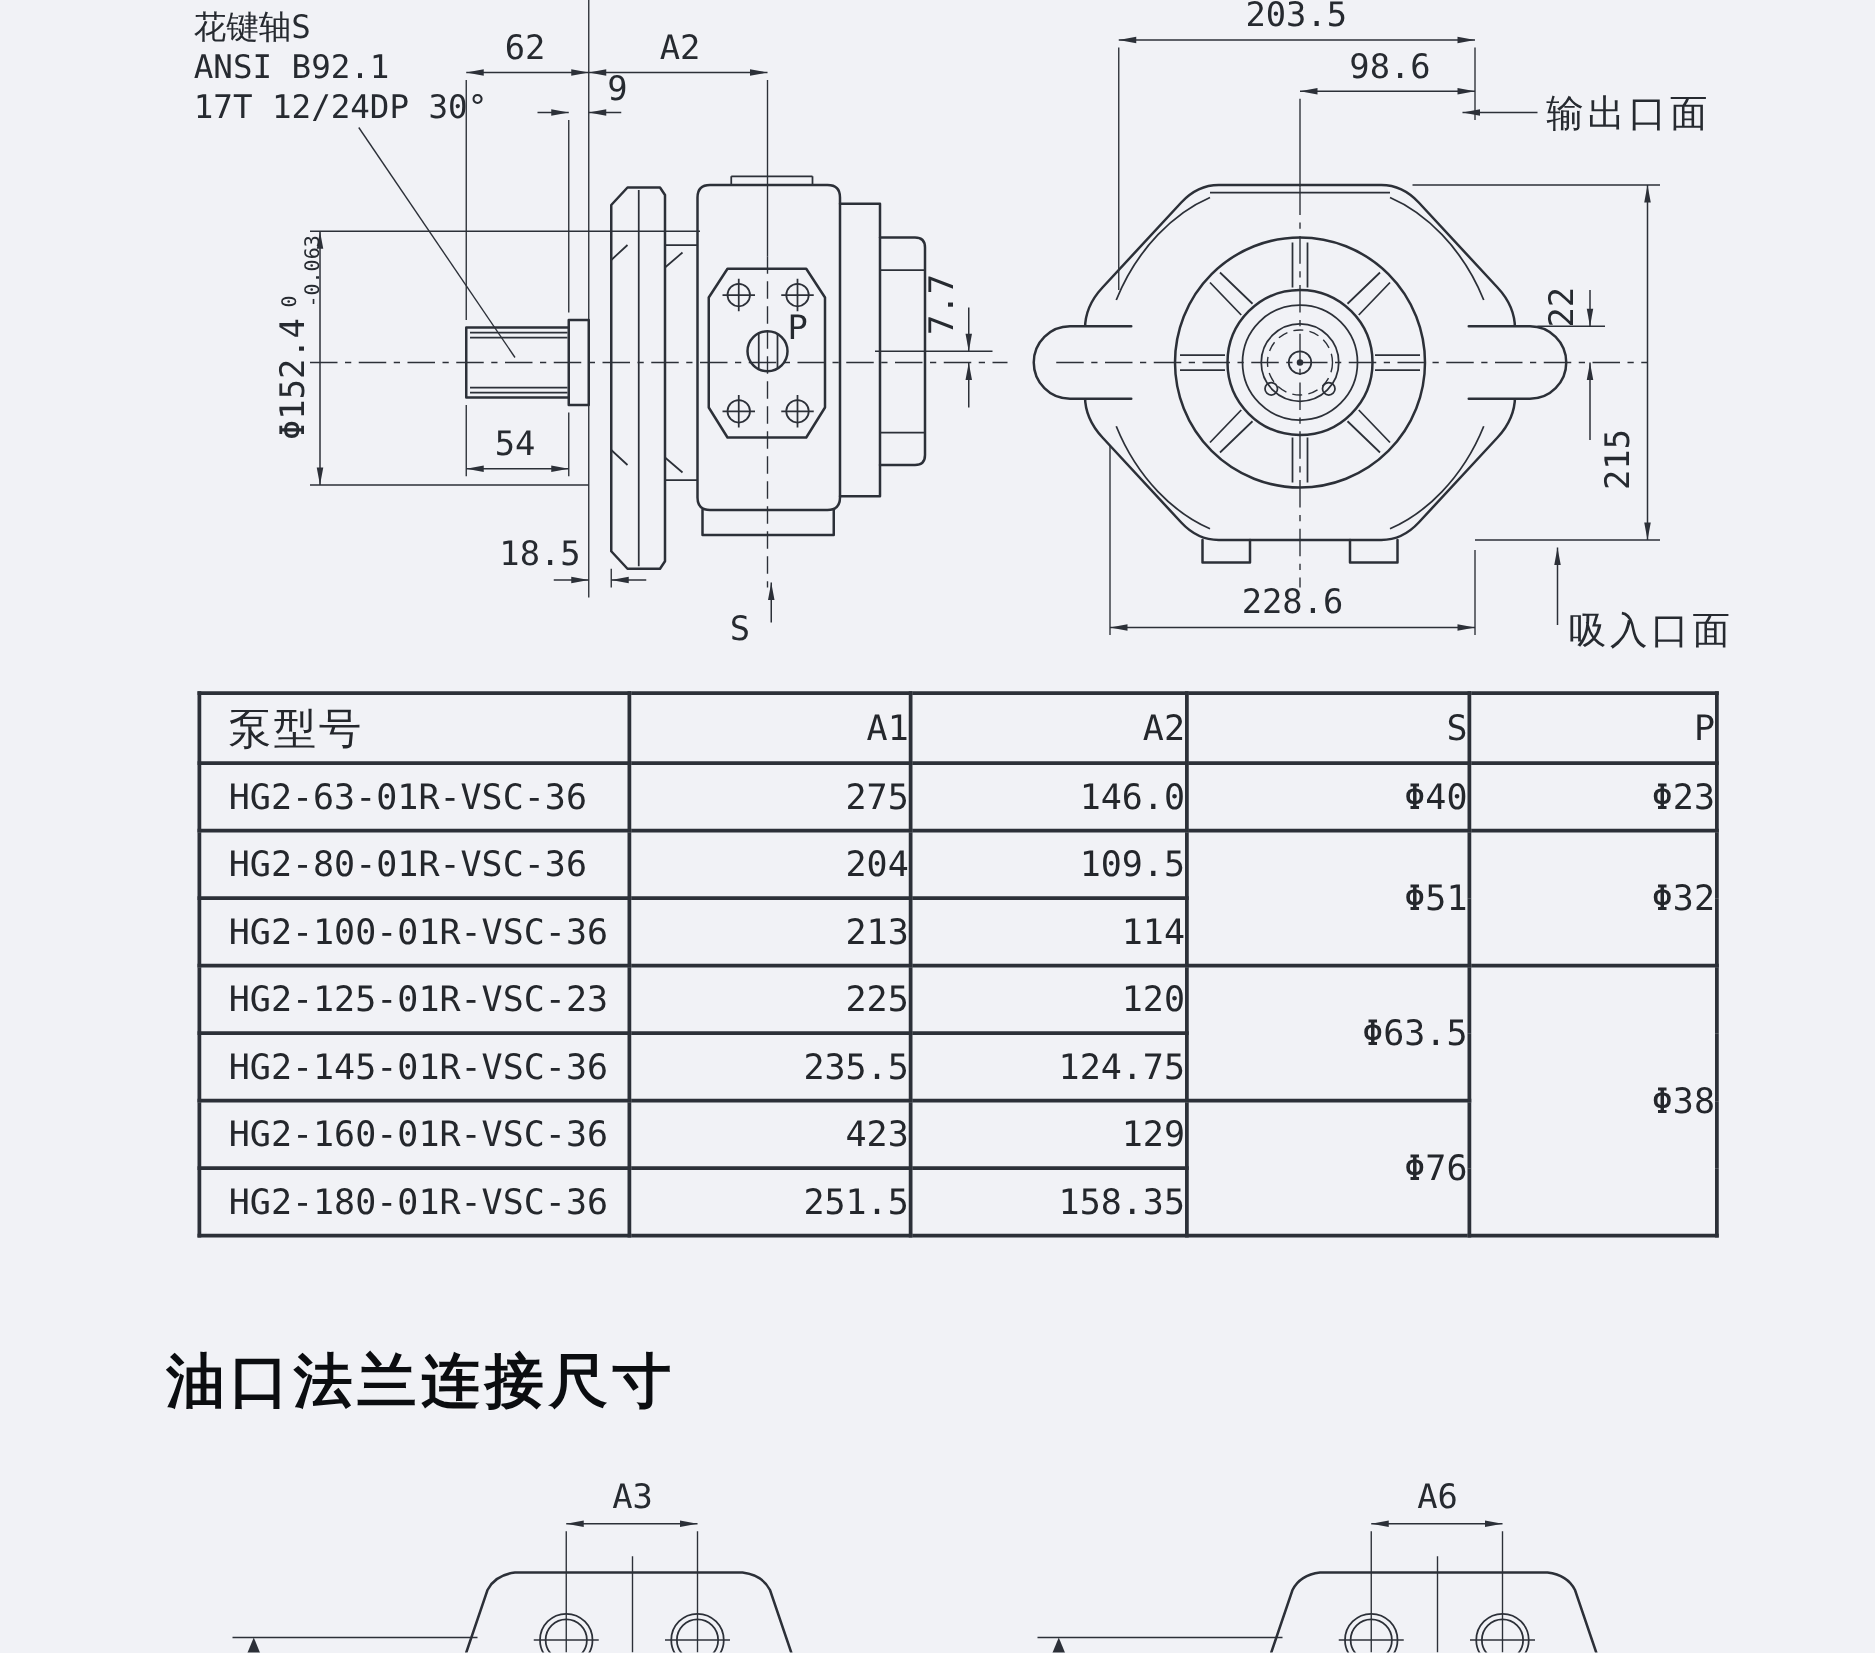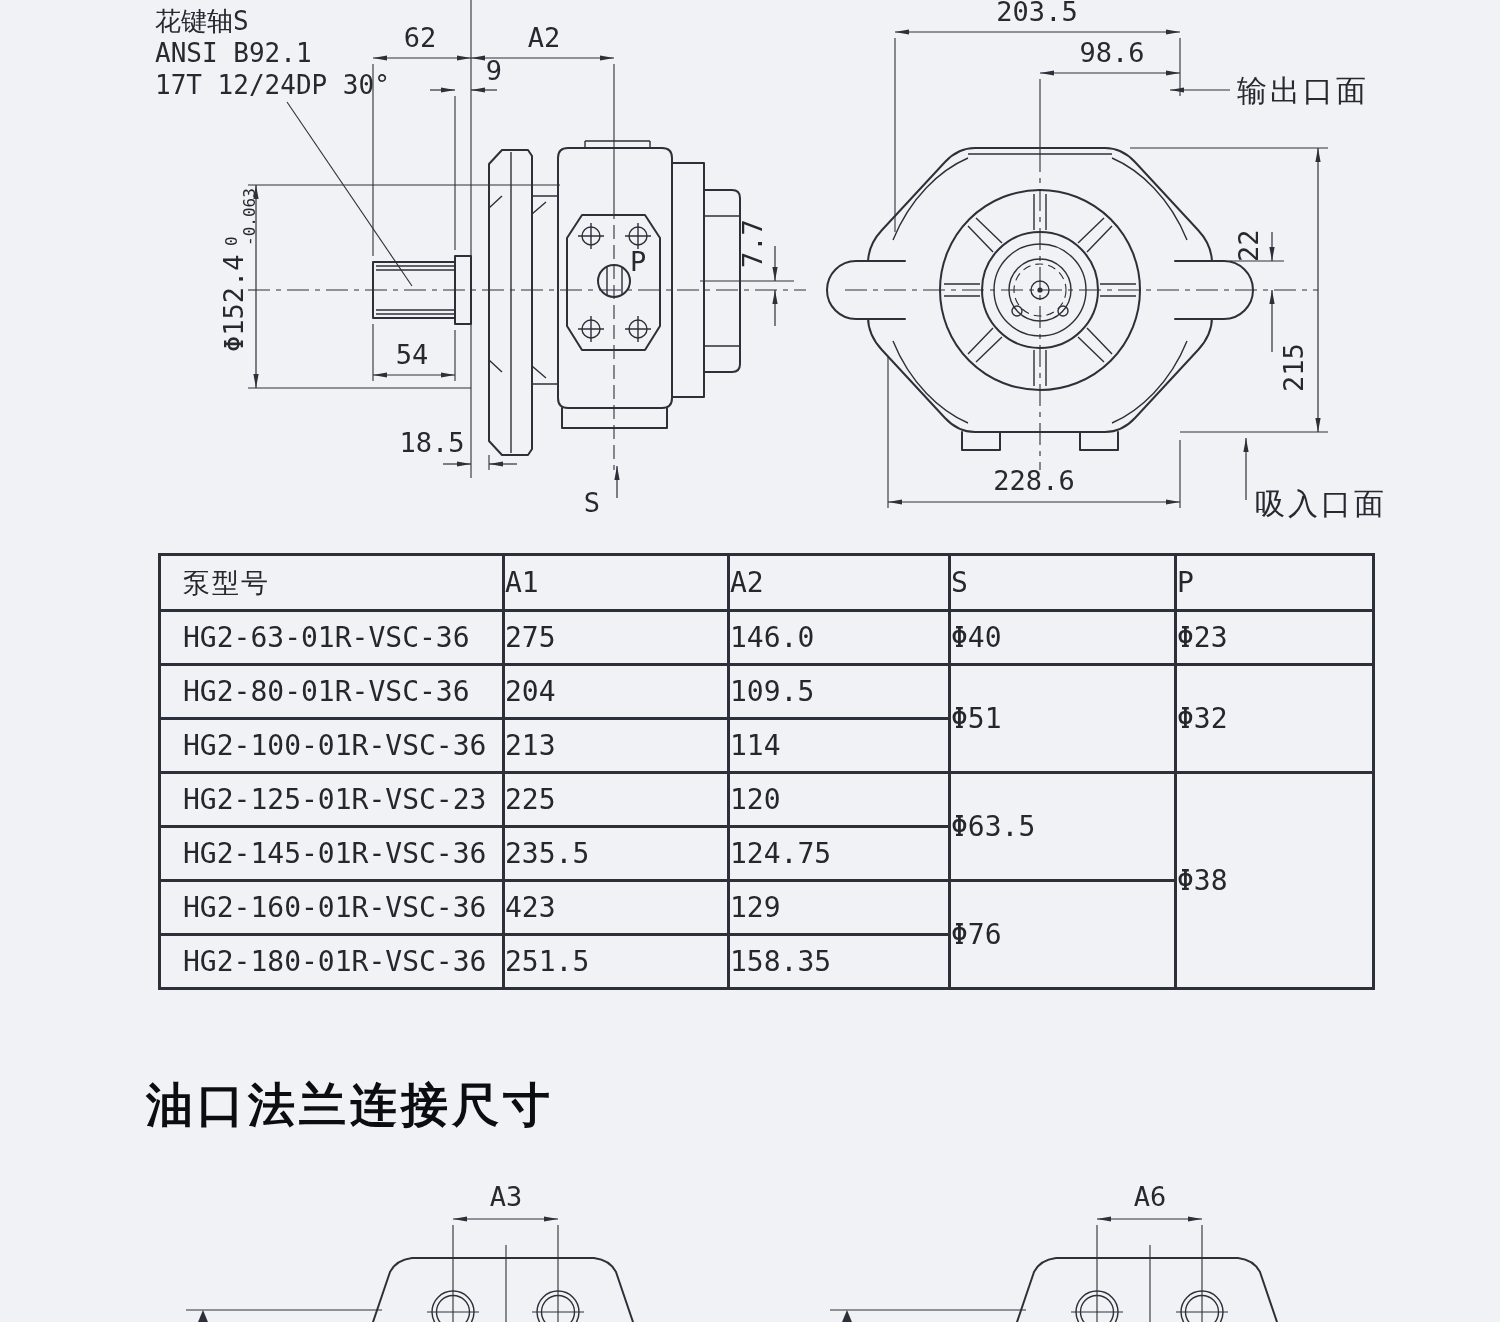--- a/index.html
+++ b/index.html
@@ -26,31 +26,31 @@
 
   
   #spec-table{
     border-collapse:collapse;table-layout:fixed;
     width:1214px;height:437px;
     font-size:28px;color:#24272c;
     background:transparent;
   }
   #spec-table th,#spec-table td{
     border:3px solid #2c3038;
-    text-align:left;vertical-align:middle;
+    text-align:right;vertical-align:middle;
     font-weight:normal;
     padding:0;
   }
   #spec-table .c-model{text-align:left;padding-left:22px;}
-  #spec-table th.c-model{font-size:27px;letter-spacing:2px;font-family:"Liberation Sans",sans-serif;margin-top:42px;}
+  #spec-table th.c-model{font-size:34px;letter-spacing:2px;font-family:"Liberation Sans",sans-serif;margin-top:42px;}
 
   #section-title{
     left:133px;top:1074px;
     font-family:"Liberation Sans",sans-serif;
-    font-size:47px;font-weight:bold;color:#0b0d10;letter-spacing:4px;margin-left:13px;
+    font-size:47px;font-weight:bold;color:#0b0d10;letter-spacing:4px;
   }
 </style>
 </head>
 <body>
 
 <svg class="abs" style="left:0;top:0" width="1500" height="548" viewBox="0 0 1500 548">
   <defs>
     <marker id="arr" viewBox="0 0 16 10" refX="15" refY="5" markerWidth="16" markerHeight="10" markerUnits="userSpaceOnUse" orient="auto-start-reverse">
       <path d="M15,5 L1,2.4 L1,7.6 Z" fill="#2c3038"></path>
     </marker>

